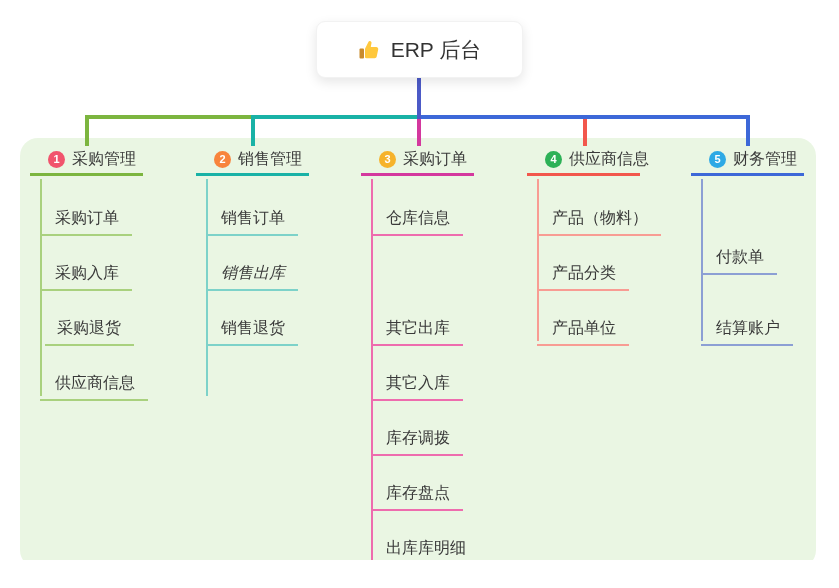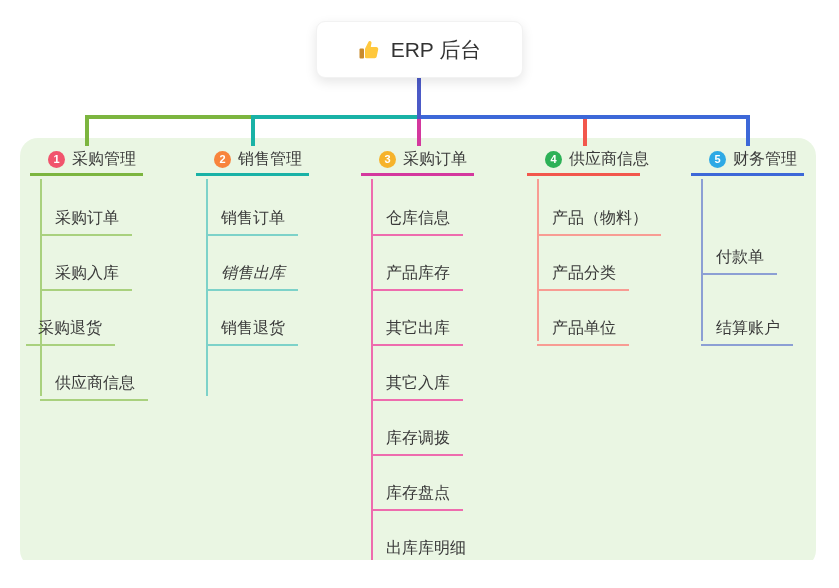--- a/index.html
+++ b/index.html
@@ -81,39 +81,38 @@
     <span>ERP 后台</span>
   </div>
 
   <div class="btitle b1" style="left:30px;">
     <span class="badge">1</span>
     <span>采购管理</span>
   </div>
   <div class="spine b1" style="left:40px;height:217px;"></div>
   <div class="child b1" style="left:40px;top:200px;">采购订单</div>
   <div class="child b1" style="left:40px;top:255px;">采购入库</div>
-  <div class="child b1" style="left:26px;top:310px;padding-left:12px;">采购退货</div>
+  <div class="child b1" style="left:45px;top:310px;padding-left:12px;">采购退货</div>
   <div class="child b1" style="left:40px;top:365px;">供应商信息</div>
 
   <div class="btitle b2" style="left:196px;">
     <span class="badge">2</span>
     <span>销售管理</span>
   </div>
   <div class="spine b2" style="left:206px;height:217px;"></div>
   <div class="child b2" style="left:206px;top:200px;">销售订单</div>
   <div class="child b2" style="left:206px;top:255px;font-style:italic;">销售出库</div>
   <div class="child b2" style="left:206px;top:310px;">销售退货</div>
 
   <div class="btitle b3" style="left:361px;">
     <span class="badge">3</span>
     <span>采购订单</span>
   </div>
   <div class="spine b3" style="left:371px;height:382px;"></div>
   <div class="child b3" style="left:371px;top:200px;">仓库信息</div>
-  <div class="child b3" style="left:371px;top:255px;">产品库存</div>
   <div class="child b3" style="left:371px;top:310px;">其它出库</div>
   <div class="child b3" style="left:371px;top:365px;">其它入库</div>
   <div class="child b3" style="left:371px;top:420px;">库存调拨</div>
   <div class="child b3" style="left:371px;top:475px;">库存盘点</div>
   <div class="child b3" style="left:371px;top:530px;">出库库明细</div>
 
   <div class="btitle b4" style="left:527px;">
     <span class="badge">4</span>
     <span>供应商信息</span>
   </div>

